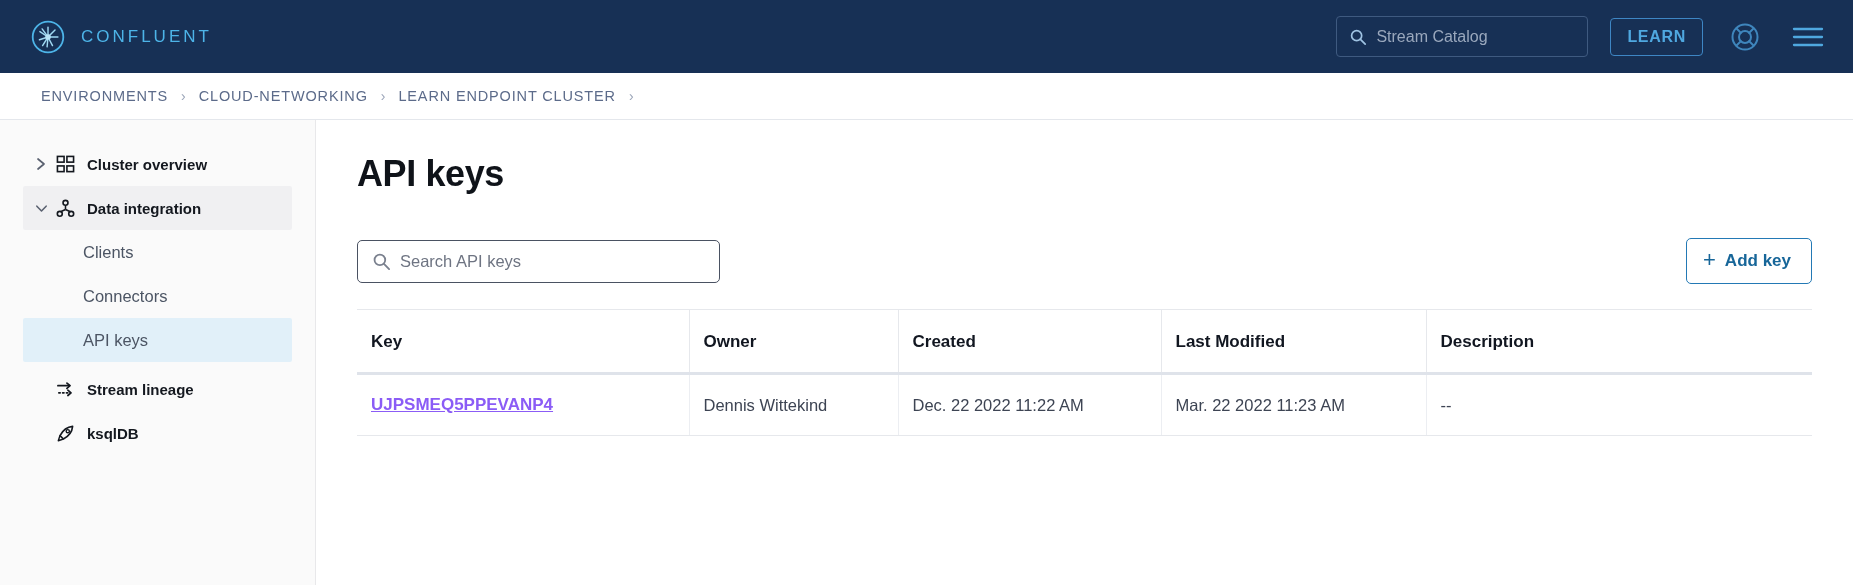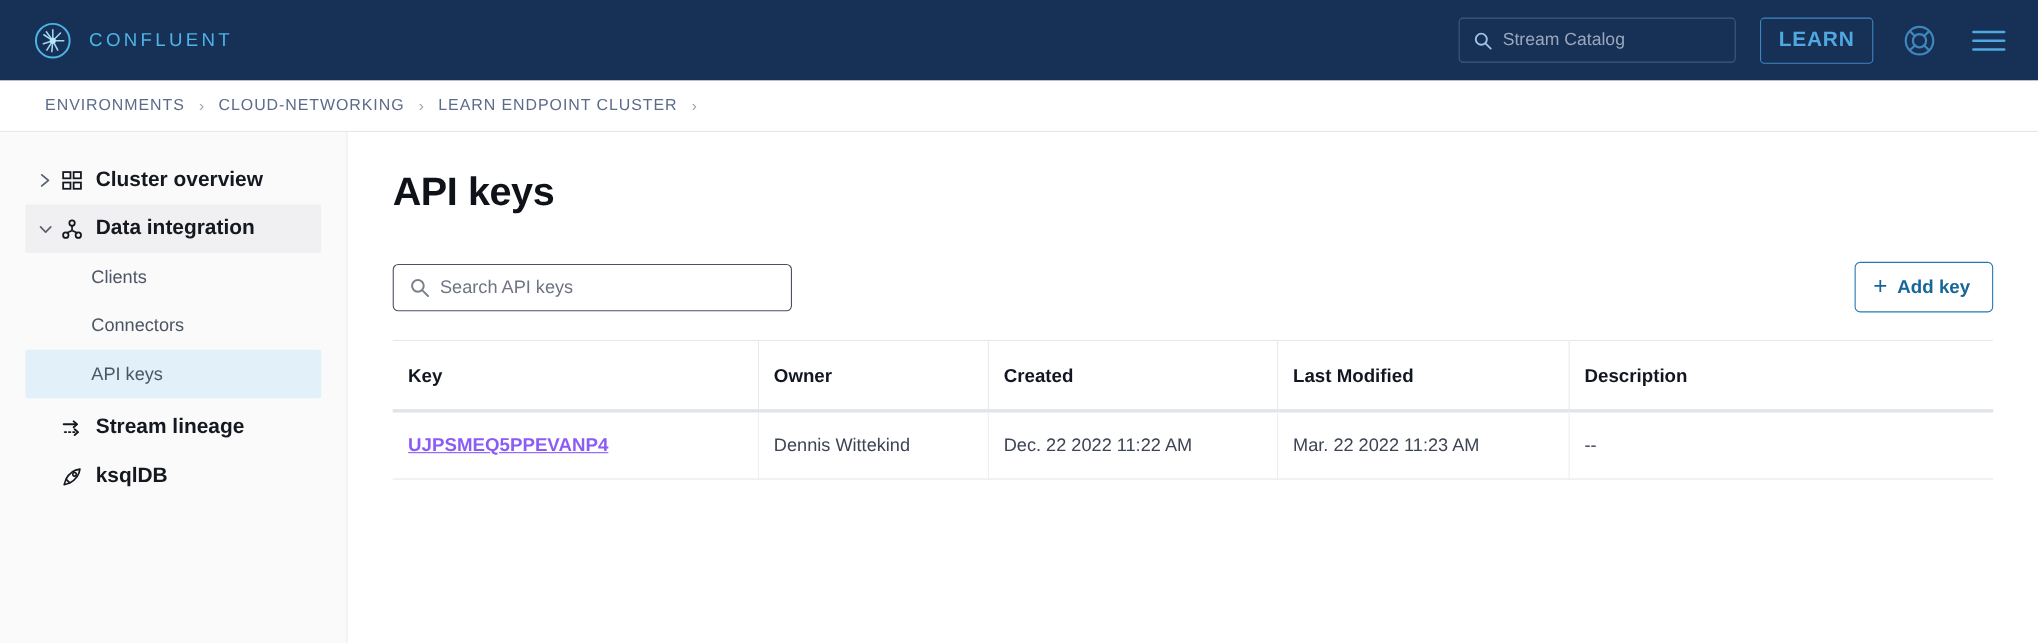--- a/index.html
+++ b/index.html
@@ -62,21 +62,21 @@
     color: #c9d3e0;
     font-size: 16px;
     font-family: "Liberation Sans", sans-serif;
   }
   .stream-search input::placeholder { color: #9aa8bd; opacity: 1; }
   .learn-btn {
     border: 1px solid #3e86c4;
     border-radius: 4px;
     background: transparent;
     color: #4fa8e0;
-    font-size: 19px;
+    font-size: 16px;
     font-weight: bold;
     letter-spacing: 0.7px;
     padding: 9px 16px;
     cursor: pointer;
     font-family: "Liberation Sans", sans-serif;
   }
   .icon-btn {
     background: transparent;
     border: none;
     cursor: pointer;
@@ -145,21 +145,21 @@
   .nav-chev-spacer { width: 21px; flex: none; }
   .nav-ico {
     width: 22px;
     flex: none;
     display: flex;
     align-items: center;
     justify-content: center;
     margin-right: 11px;
   }
   .nav-label {
-    font-size: 19px;
+    font-size: 15px;
     font-weight: bold;
     color: #14181f;
     white-space: nowrap;
   }
   .nav-sub {
     display: flex;
     align-items: center;
     height: 44px;
     margin: 0 23px;
     padding-left: 60px;

